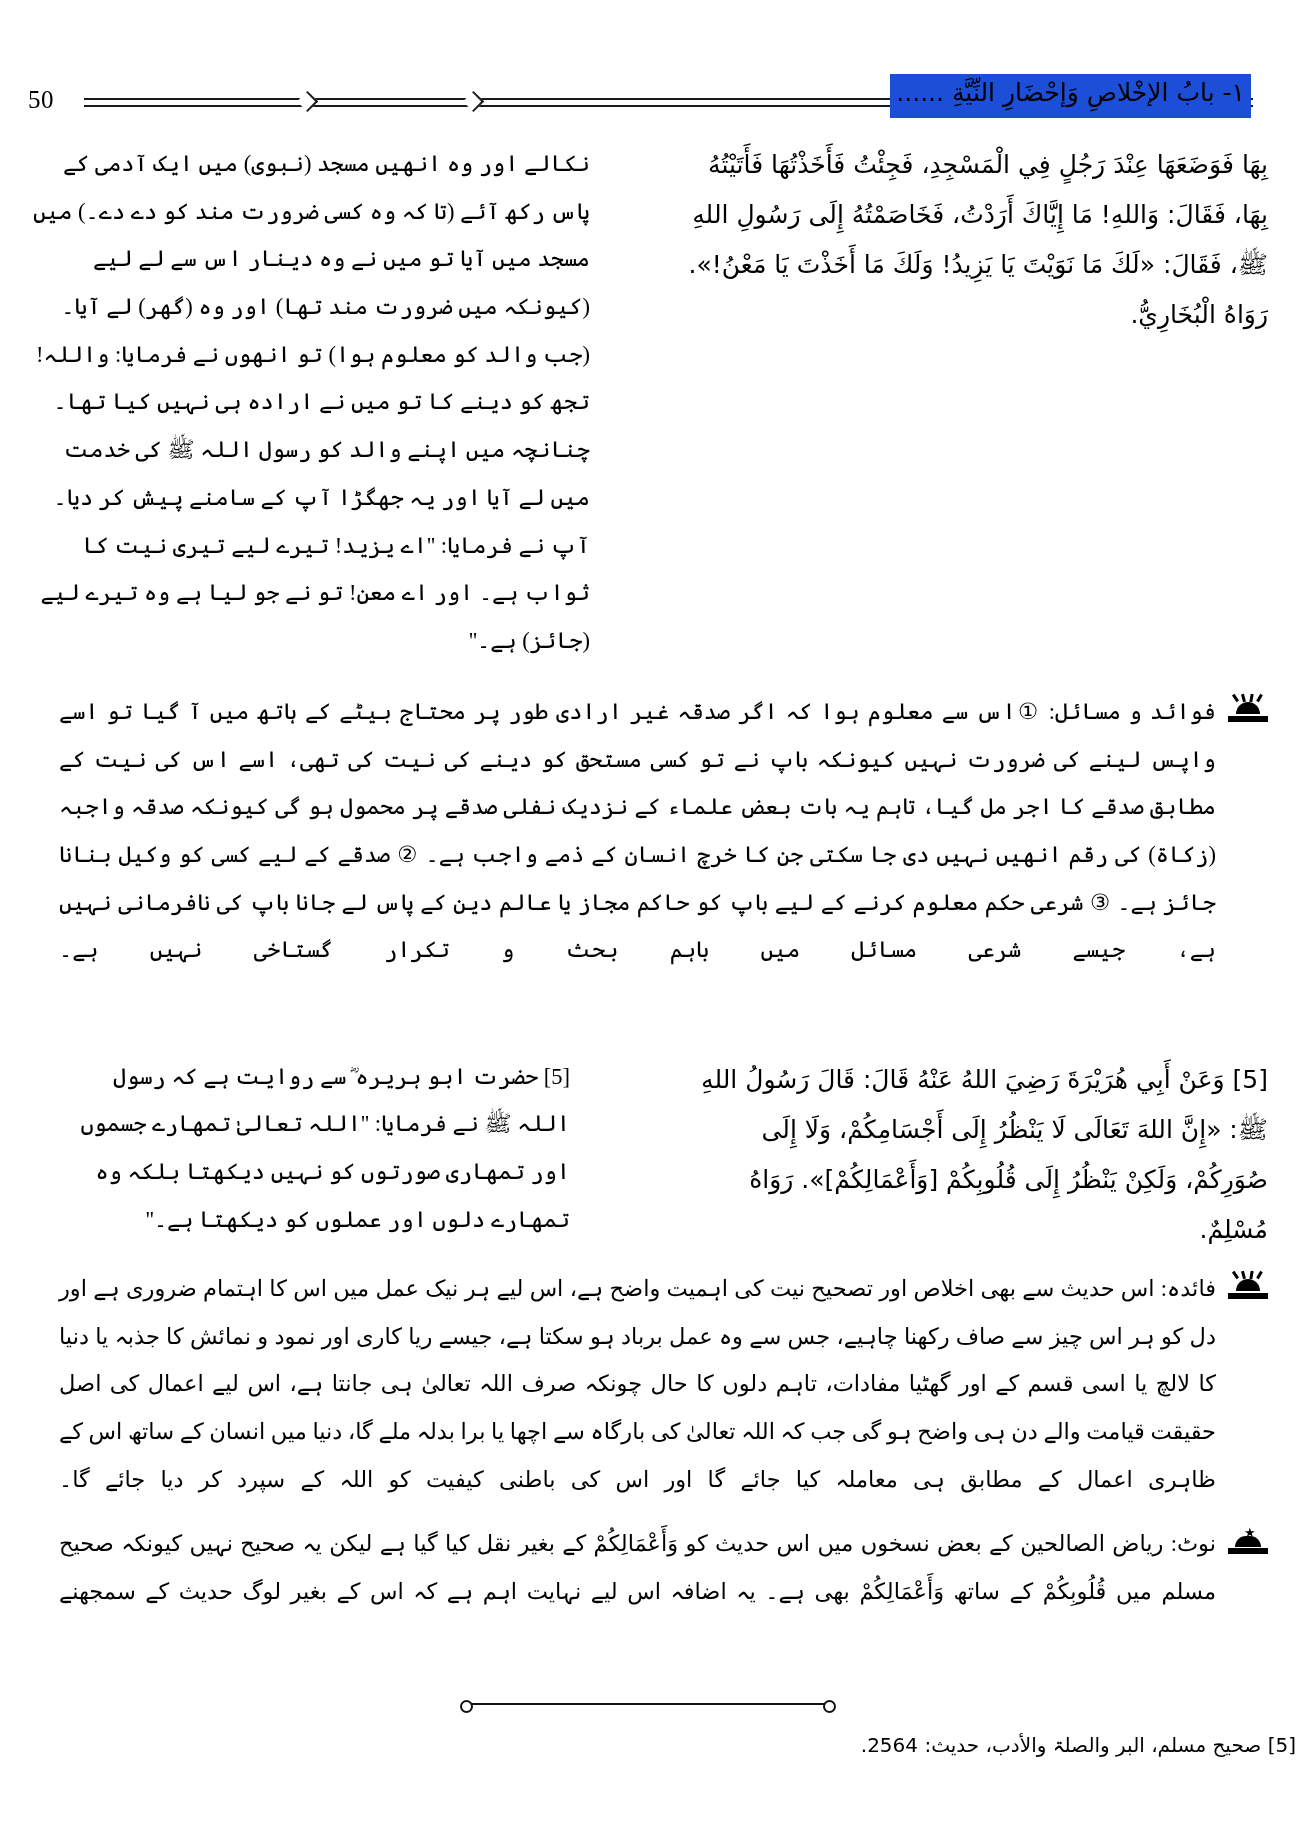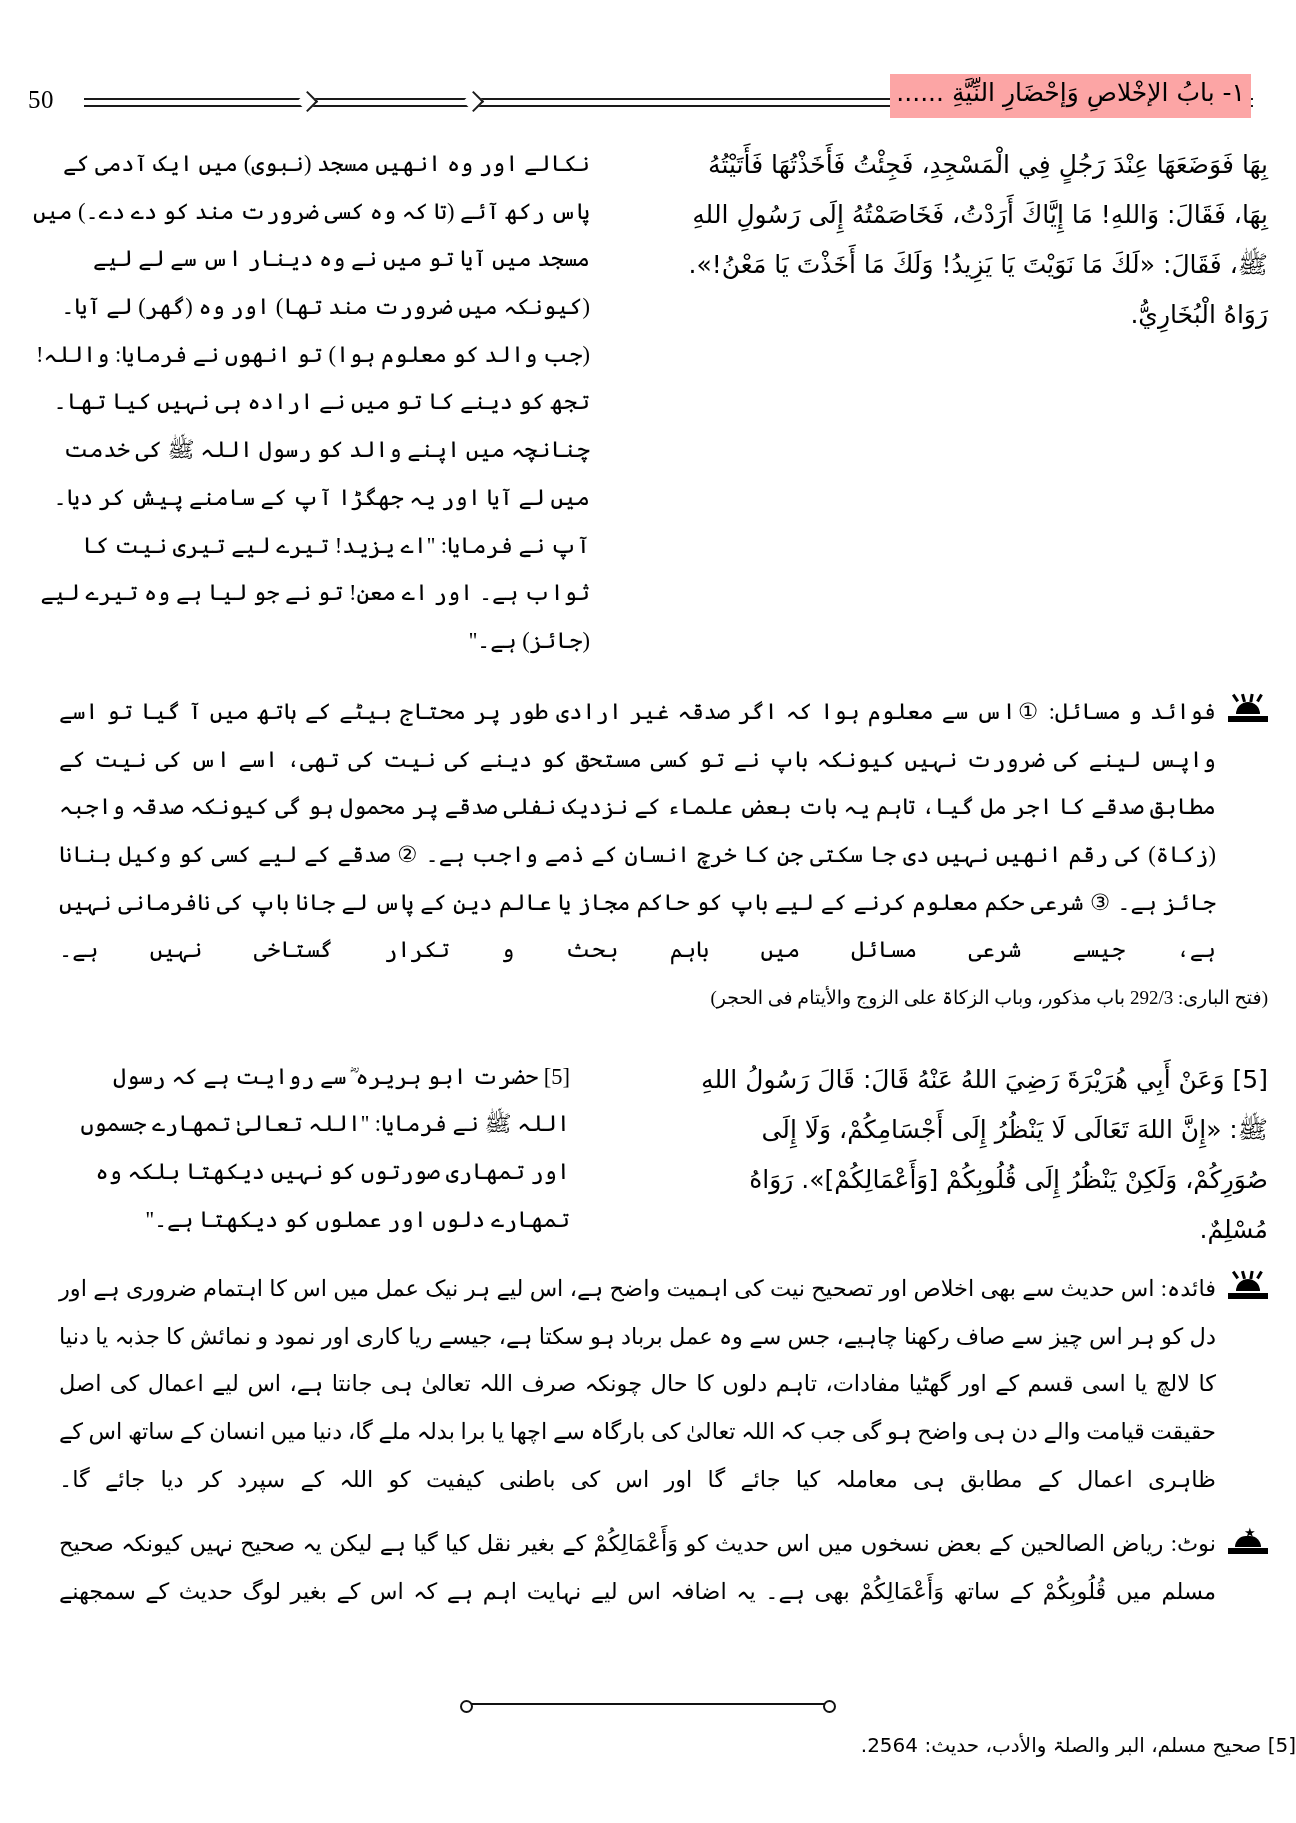--- a/index.html
+++ b/index.html
@@ -61,21 +61,21 @@
     letter-spacing: 0.5px;
   }
   .header-title {
     position: absolute;
     right: 2px;
     top: -4px;
     font-size: 25px;
     font-family: "DejaVu Sans", sans-serif;
     direction: rtl;
     white-space: nowrap;
-    background: #fca5a5;
+    background: #1d4ed8;
     padding: 0 6px 6px 6px;
     line-height: 1.5;
   }
 
   
   .rtl {
     direction: rtl;
     text-align: right;
     unicode-bidi: embed;
     margin-left: 29px;
@@ -299,21 +299,20 @@
       <div class="sun-icon">
         <span class="ray r1"></span>
           <span class="ray r2"></span>
         <span class="ray r3"></span>
           <span class="ray r4"></span>
         <span class="dome"></span>
           <span class="base"></span>
       </div>
     </div>
     <div class="benefit-text rtl urdu">فوائد و مسائل: ①اس سے معلوم ہوا کہ اگر صدقہ غیر ارادی طور پر محتاج بیٹے کے ہاتھ میں آ گیا تو اسے واپس لینے کی ضرورت نہیں کیونکہ باپ نے تو کسی مستحق کو دینے کی نیت کی تھی، اسے اس کی نیت کے مطابق صدقے کا اجر مل گیا، تاہم یہ بات بعض علماء کے نزدیک نفلی صدقے پر محمول ہو گی کیونکہ صدقہ واجبہ (زکاۃ) کی رقم انھیں نہیں دی جا سکتی جن کا خرچ انسان کے ذمے واجب ہے۔ ② صدقے کے لیے کسی کو وکیل بنانا جائز ہے۔ ③ شرعی حکم معلوم کرنے کے لیے باپ کو حاکم مجاز یا عالم دین کے پاس لے جانا باپ کی نافرمانی نہیں ہے، جیسے شرعی مسائل میں باہم بحث و تکرار گستاخی نہیں ہے۔</div>
-    <div class="ref-line urdu">(فتح الباری: 292/3 باب مذکور، وباب الزکاۃ علی الزوج والأیتام فی الحجر)</div>
   </div>
 
   <div class="hadith-block">
     <div class="hadith-arabic">
       <p class="rtl arabic">[5] وَعَنْ أَبِي هُرَيْرَةَ رَضِيَ اللهُ عَنْهُ قَالَ: قَالَ رَسُولُ اللهِ ﷺ: «إِنَّ اللهَ تَعَالَى لَا يَنْظُرُ إِلَى أَجْسَامِكُمْ، وَلَا إِلَى صُوَرِكُمْ، وَلَكِنْ يَنْظُرُ إِلَى قُلُوبِكُمْ [وَأَعْمَالِكُمْ]». رَوَاهُ مُسْلِمٌ.</p>
     </div>
     <div class="hadith-urdu">
       <p class="rtl urdu">[5] حضرت ابو ہریرہ ؓ سے روایت ہے کہ رسول اللہ ﷺ نے فرمایا: ''اللہ تعالیٰ تمھارے جسموں اور تمھاری صورتوں کو نہیں دیکھتا بلکہ وہ تمھارے دلوں اور عملوں کو دیکھتا ہے۔''</p>
     </div>
   </div>

